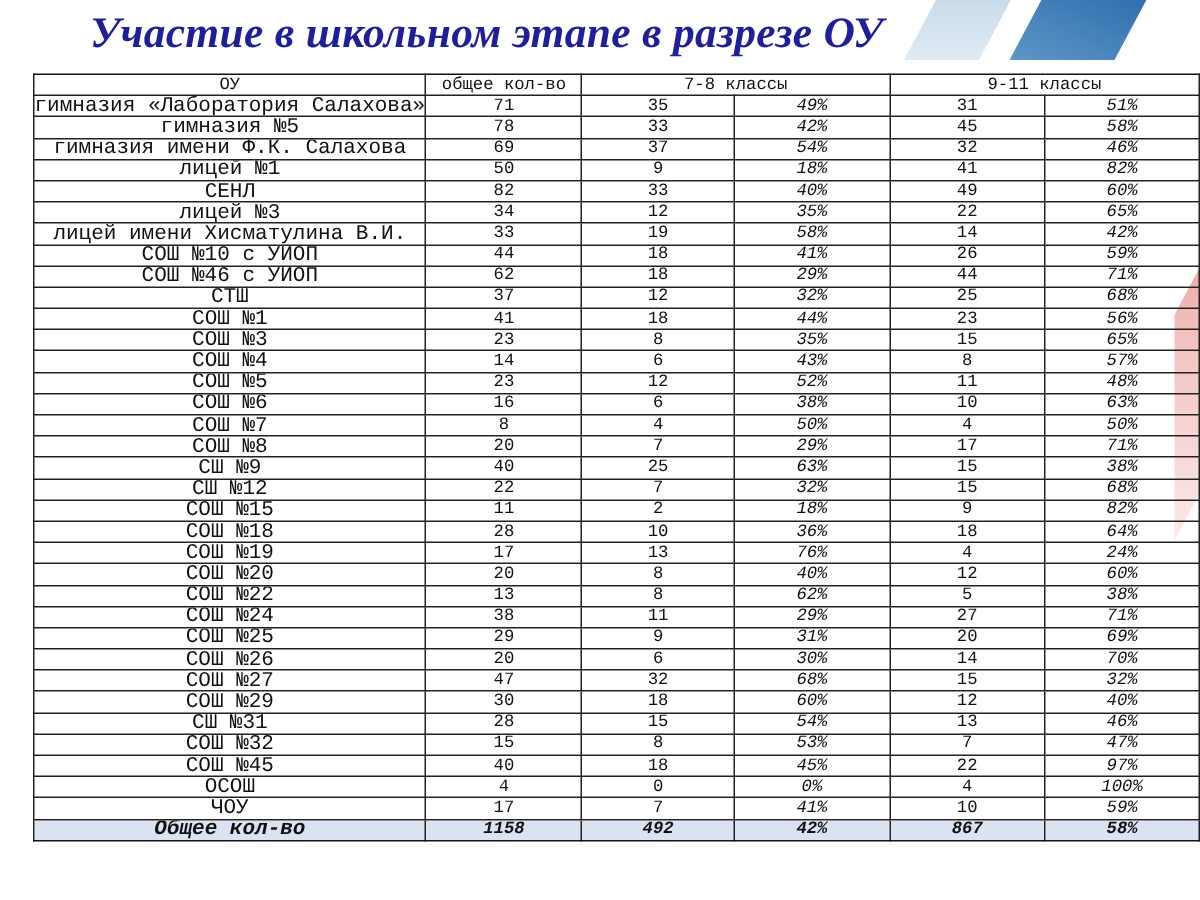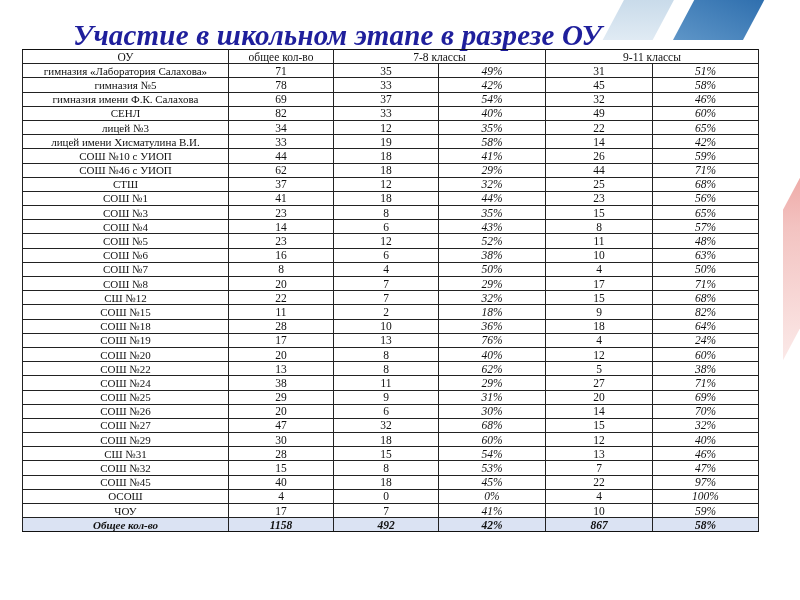--- a/index.html
+++ b/index.html
@@ -11,36 +11,36 @@
     .deco { position:absolute; top:0; right:0; width:260px; height:600px; overflow:hidden; pointer-events:none; }
     .stripe { position:absolute; transform:skewX(-28deg); }
     .s1 { left:60px; top:0; width:50px; height:90px;
           background:linear-gradient(180deg,#c9dbea 0%,#e8f0f7 60%,rgba(255,255,255,0) 100%); }
     .s2 { left:125px; top:0; width:70px; height:110px;
           background:linear-gradient(200deg,#2f6fae 0%,#5b93c6 45%,#a9c6e0 85%,rgba(255,255,255,0) 100%); }
     .s3 { left:195px; top:0; width:80px; height:600px;
           background:linear-gradient(180deg,#d94a45 0%,#e98a86 18%,#f3c3c1 38%,#fbe9e8 60%,rgba(255,255,255,0) 85%); }
     .panel { position:absolute; left:18px; top:40px; width:765px; height:556px; background:#ffffff; }
     h1.title {
-      position:absolute; left:56px; top:2px; margin:17px;
+      position:absolute; left:56px; top:2px; margin:4px;
       font-family:"Liberation Serif", serif;
       font-style:italic; font-weight:bold; font-size:29px;
       color:#1f1f9c; letter-spacing:0.2px; white-space:nowrap;
     }
     table.grid {
       position:absolute; left:22px; top:49px;
       border-collapse:collapse; table-layout:fixed;
-      font-family:Liberation Serif, serif; font-size:11.5px; color:#111;
+      font-family:Liberation Mono, monospace; font-size:11.5px; color:#111;
     }
     table.grid td, table.grid th {
       border:1px solid #222; height:13.2px; line-height:12px; padding:0;
       text-align:center; white-space:nowrap; overflow:hidden; font-weight:normal;
     }
     table.grid thead th { border-top:1.5px solid #111; }
-    table.grid td.name { font-size:11px;margin-left:34px; }
+    table.grid td.name { font-size:14px;margin-left:34px; }
     table.grid td.pct { font-style:italic; }
     table.grid tr.total td { background:#dbe3f3; font-weight:bold; font-style:italic; border-bottom:1.5px solid #111; }
     table.grid tr.thick td { border-top:1.5px solid #111; }
   </style>
 </head>
 <body>
 
 <div class="deco">
   <div class="stripe s1"></div>
   <div class="stripe s2"></div>
@@ -87,20 +87,28 @@
       </tr>
       <tr>
         <td class="name">гимназия имени Ф.К. Салахова</td>
         <td>69</td>
         <td>37</td>
         <td class="pct">54%</td>
         <td>32</td>
         <td class="pct">46%</td>
       </tr>
       <tr>
+        <td class="name">лицей №1</td>
+        <td>50</td>
+        <td>9</td>
+        <td class="pct">18%</td>
+        <td>41</td>
+        <td class="pct">82%</td>
+      </tr>
+      <tr>
         <td class="name">СЕНЛ</td>
         <td>82</td>
         <td>33</td>
         <td class="pct">40%</td>
         <td>49</td>
         <td class="pct">60%</td>
       </tr>
       <tr>
         <td class="name">лицей №3</td>
         <td>34</td>
@@ -189,20 +197,28 @@
         <td>4</td>
         <td class="pct">50%</td>
       </tr>
       <tr>
         <td class="name">СОШ №8</td>
         <td>20</td>
         <td>7</td>
         <td class="pct">29%</td>
         <td>17</td>
         <td class="pct">71%</td>
+      </tr>
+      <tr>
+        <td class="name">СШ №9</td>
+        <td>40</td>
+        <td>25</td>
+        <td class="pct">63%</td>
+        <td>15</td>
+        <td class="pct">38%</td>
       </tr>
       <tr>
         <td class="name">СШ №12</td>
         <td>22</td>
         <td>7</td>
         <td class="pct">32%</td>
         <td>15</td>
         <td class="pct">68%</td>
       </tr>
       <tr>

